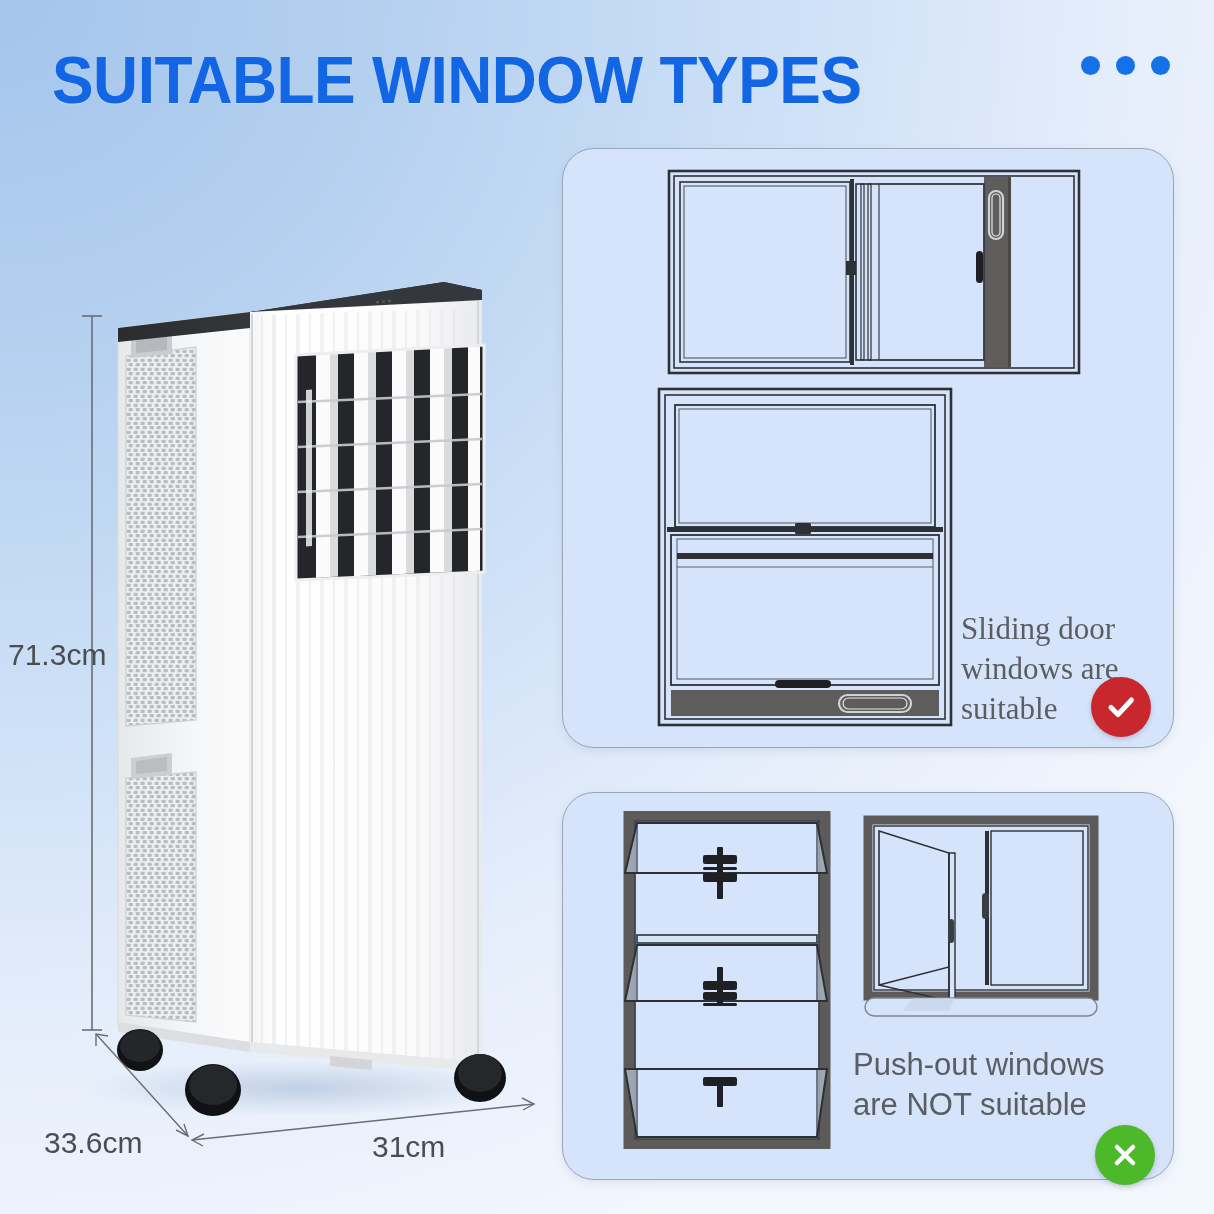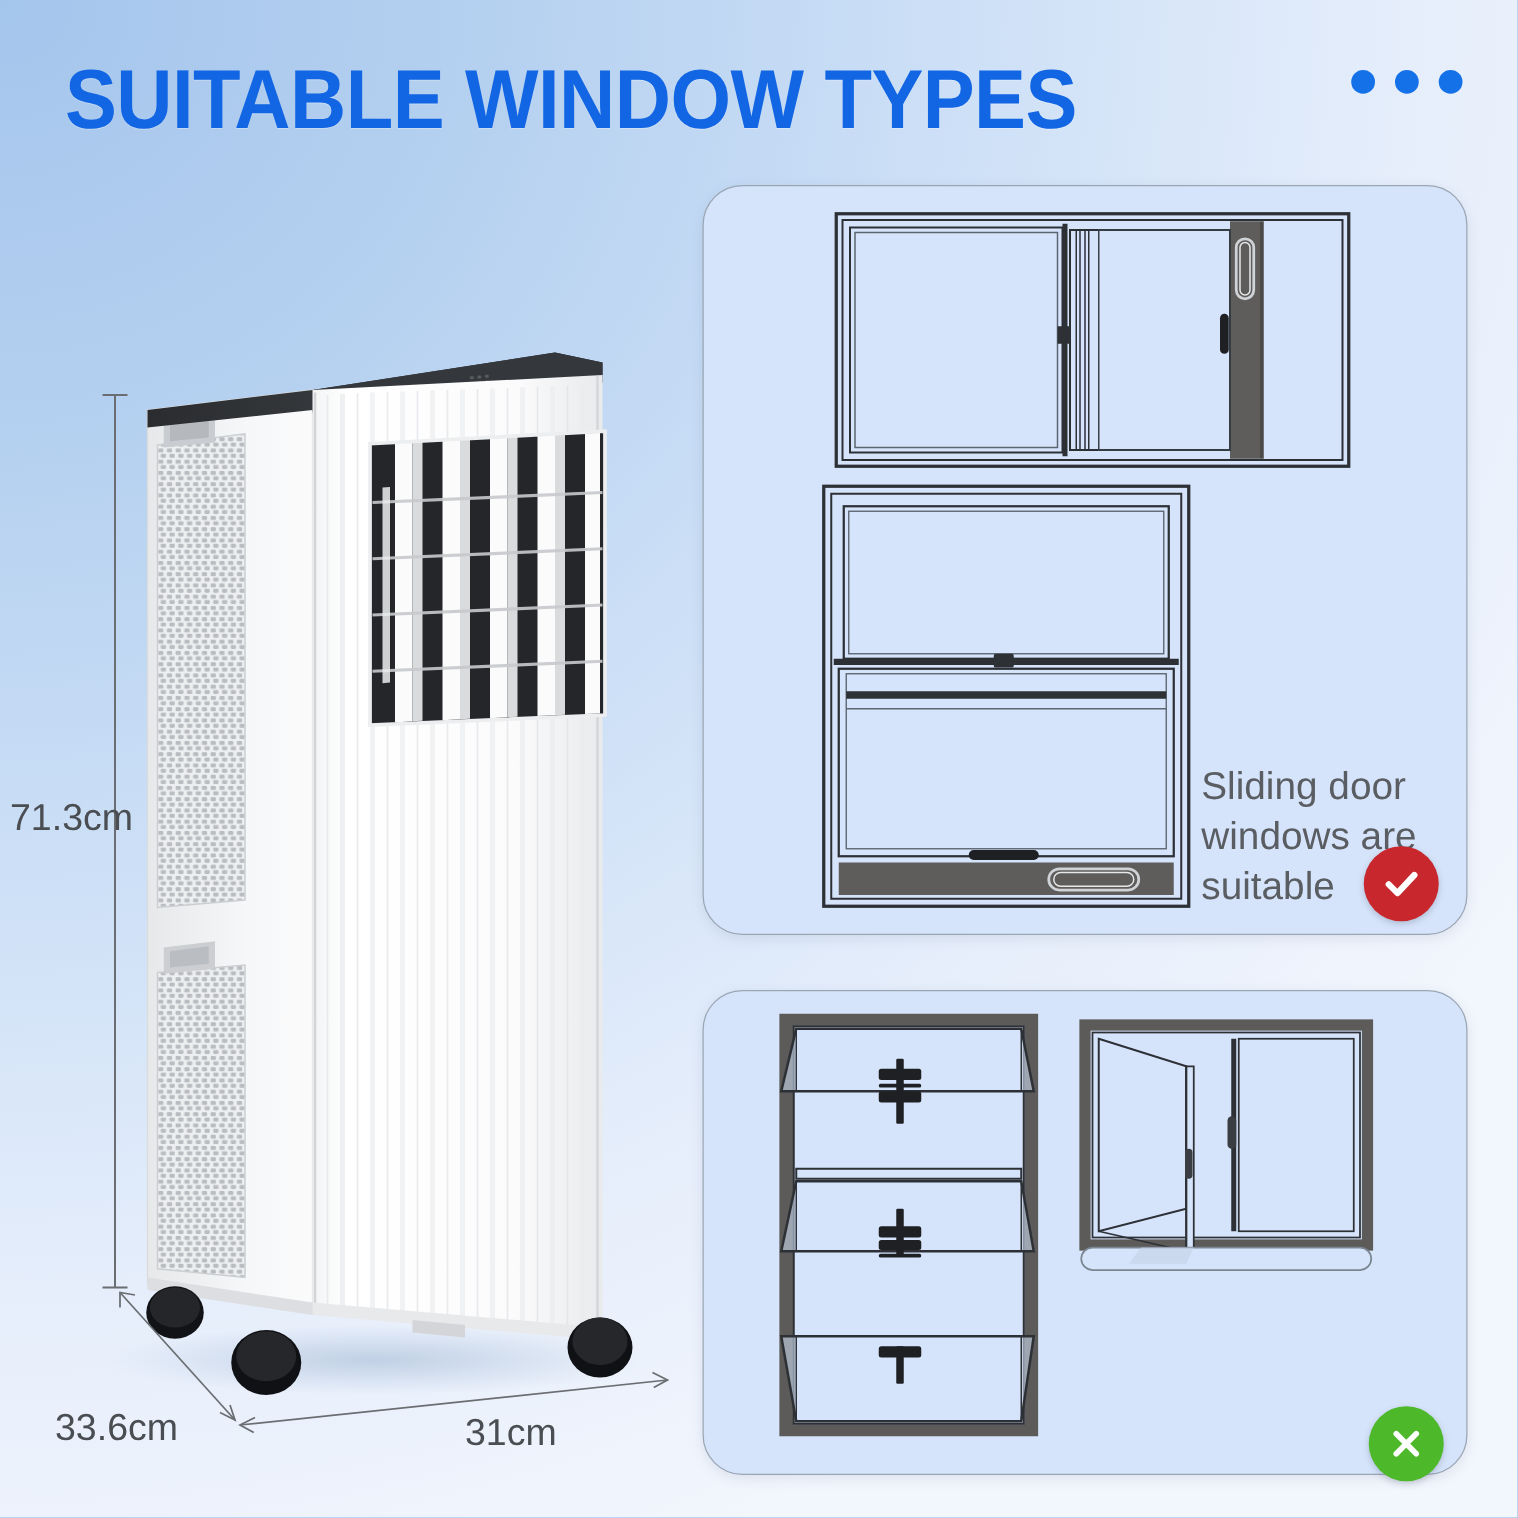--- a/index.html
+++ b/index.html
@@ -56,21 +56,21 @@
   }
 
   
   .panel {
     position: absolute;
     background: #d6e4fb;
     border: 1.4px solid #9aa6b4;
     border-radius: 32px;
     box-shadow: 0 3px 9px rgba(90,110,140,0.13);
   }
-  #panel-suitable   { left: 562px; top: 148px; width: 612px; height: 600px; }
+  #panel-suitable   { left: 562px; top: 148px; width: 612px; height: 600px; font-family: Liberation Serif, serif; }
   #panel-unsuitable { left: 562px; top: 792px; width: 612px; height: 388px; }
 
   .panel-caption {
     position: absolute;
     color: #5a5e62;
     font-size: 31px;
     line-height: 40px;
     font-weight: 400;
   }
   #caption-suitable   { left: 398px; top: 460px; width: 196px; }
@@ -429,20 +429,21 @@
         <path d="M86,38 L92,38 L92,186 L86,186 Z" fill="#d6e4fb" stroke="#2d3136" stroke-width="1.4"></path>
         <path d="M16,170 L86,186" fill="none" stroke="#2d3136" stroke-width="1.4"></path>
         <path d="M86,38 L86,186" fill="none" stroke="#2d3136" stroke-width="1.6"></path>
         <rect x="85" y="104" width="6" height="24" rx="3" fill="#3a3d42"></rect>
 
         <rect x="2" y="183" width="232" height="18" rx="9" fill="#d6e4fb" stroke="#7b8692" stroke-width="1.4"></rect>
         <path d="M50,183 L92,183 L86,196 L40,196 Z" fill="#c6d4ea" opacity="0.7"></path>
       </svg>
     </div>
 
+    <div class="panel-caption" id="caption-unsuitable">Push-out windows are NOT suitable</div>
 
     <div class="badge" id="badge-cross">
       <svg width="36" height="36" viewBox="0 0 36 36">
         <path d="M10 10 L26 26 M26 10 L10 26" fill="none" stroke="#ffffff" stroke-width="4.5" stroke-linecap="round"></path>
       </svg>
     </div>
   </div>
 
 </div>
 

